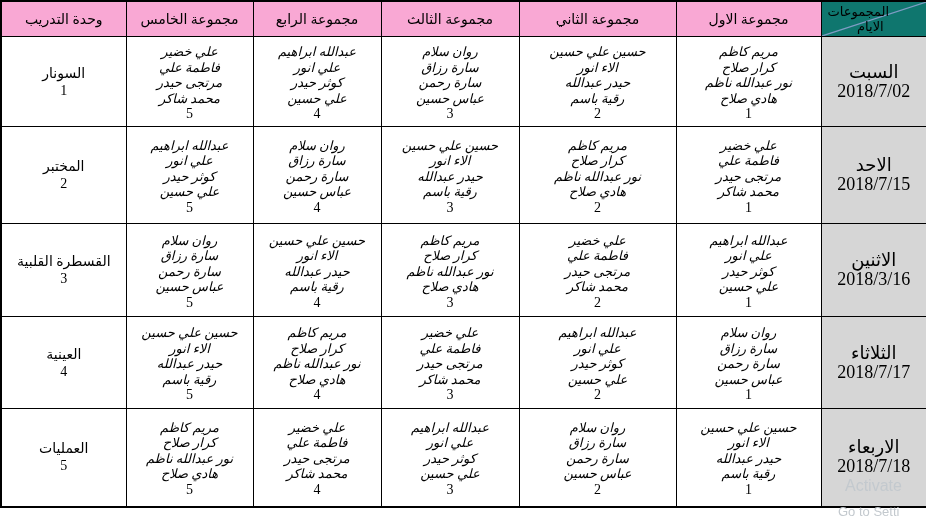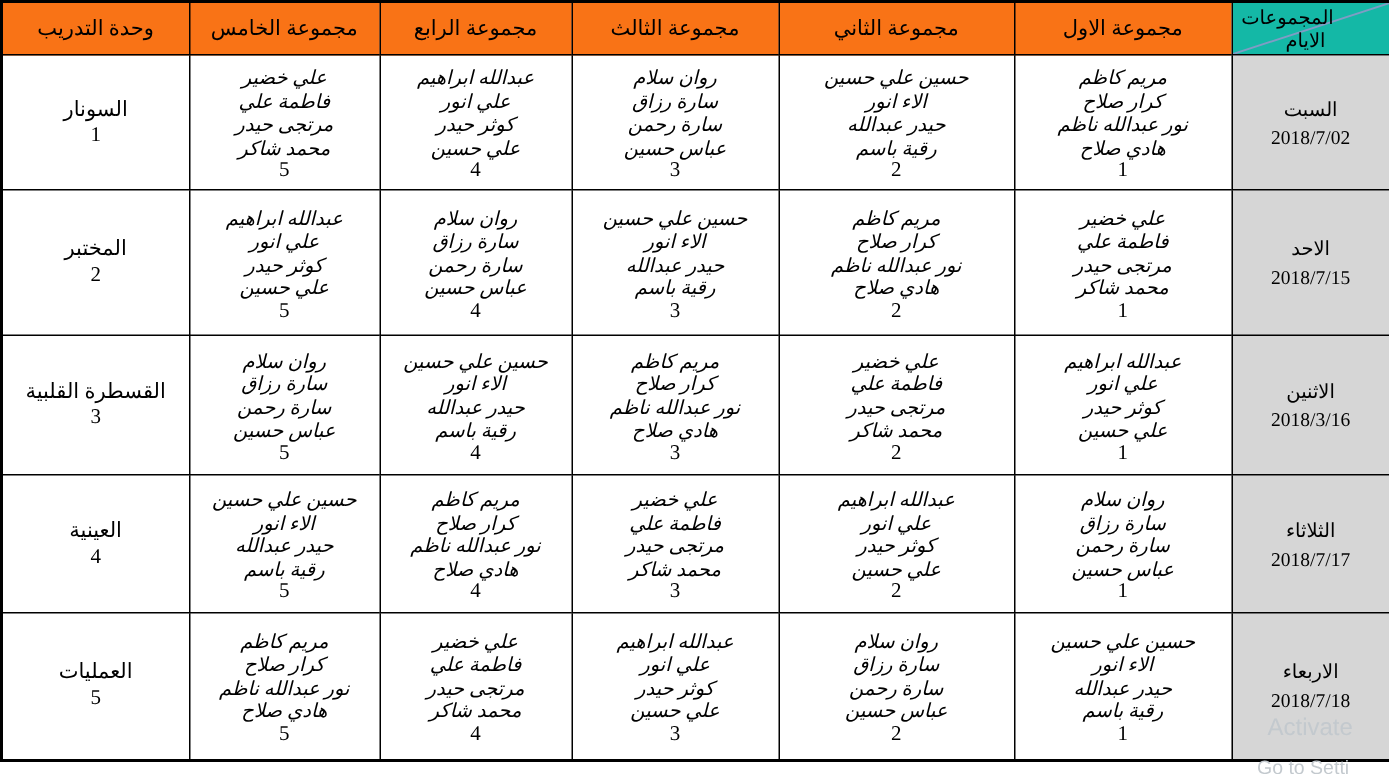--- a/index.html
+++ b/index.html
@@ -19,39 +19,39 @@
     border:2px solid #000;
   }
   .schedule th,.schedule td{
     border:1px solid #000;
     text-align:center;
     vertical-align:middle;
     padding:0;
     font-weight:normal;
   }
   .hdr{
-    background:#f97316;
+    background:#f9a8d4;
     font-size:14px;
     height:34px;
   }
   .corner{
-    background:#14b8a6;
+    background:#0f766e;
     position:relative;
     padding:0;
   }
   .corner svg{position:absolute;top:0;left:0;width:100%;height:100%;}
   .corner .top-label{
     position:absolute;top:2px;left:6px;font-size:13px;
   }
   .corner .bottom-label{
     position:absolute;bottom:1px;left:34%;font-size:13px;
   }
   .daycell{
     background:#d6d6d6;
-    font-size:13px;
+    font-size:18px;
     line-height:19px;
   }
   .names{
     white-space:pre-line;
     font-size:13px;
     line-height:15.5px;
     padding-top:3px;
     font-style:italic;
   }
   .num{

